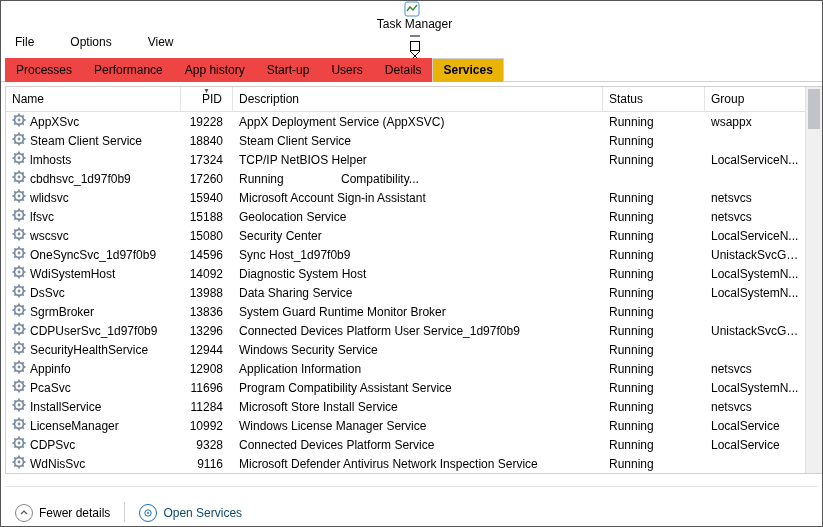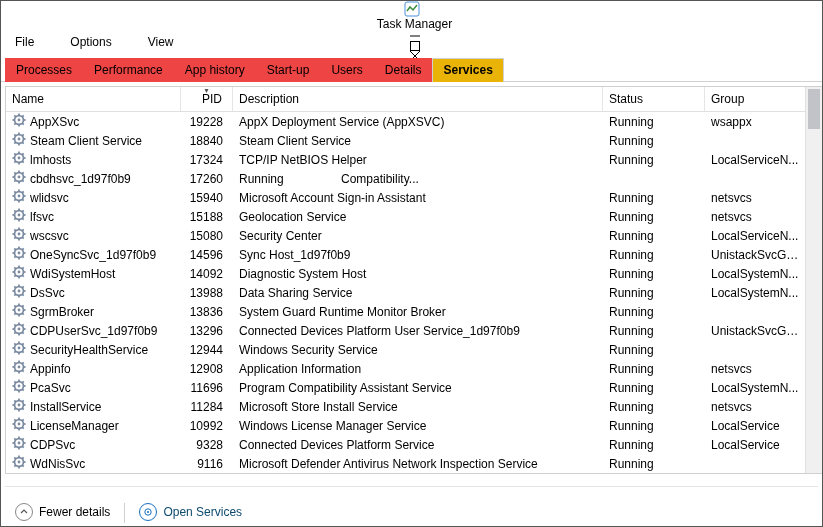--- a/index.html
+++ b/index.html
@@ -147,22 +147,22 @@
     height: 40px;
     background:#c2c3c9;
     border-radius:0;
   }
 
   
   .footer {
     height: 36px;
     border-top: 1px solid #e5e5e5;
     display: flex;
-    align-items: flex-start;
-    padding: 16px 10px;
+    align-items: flex-end;
+    padding: 0 10px;
     gap: 14px;
     margin: 4px;
   }
   .link-btn {
     display: flex; align-items: center; gap:6px;
     cursor: default;
   }
   .link-btn.blue { color:#0c4a6e; }
   .circ {
     width:18px;height:18px;border:1px solid #888;border-radius:50%;

